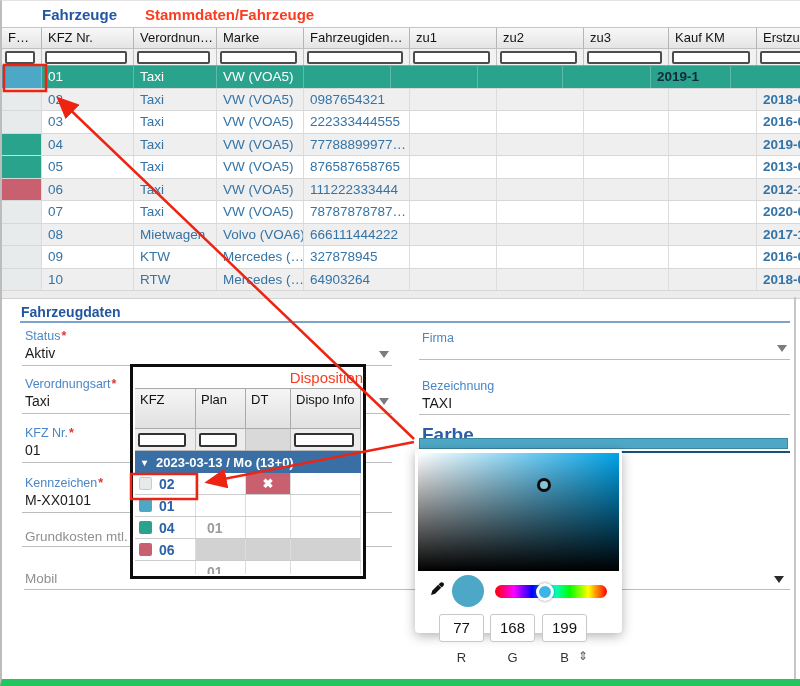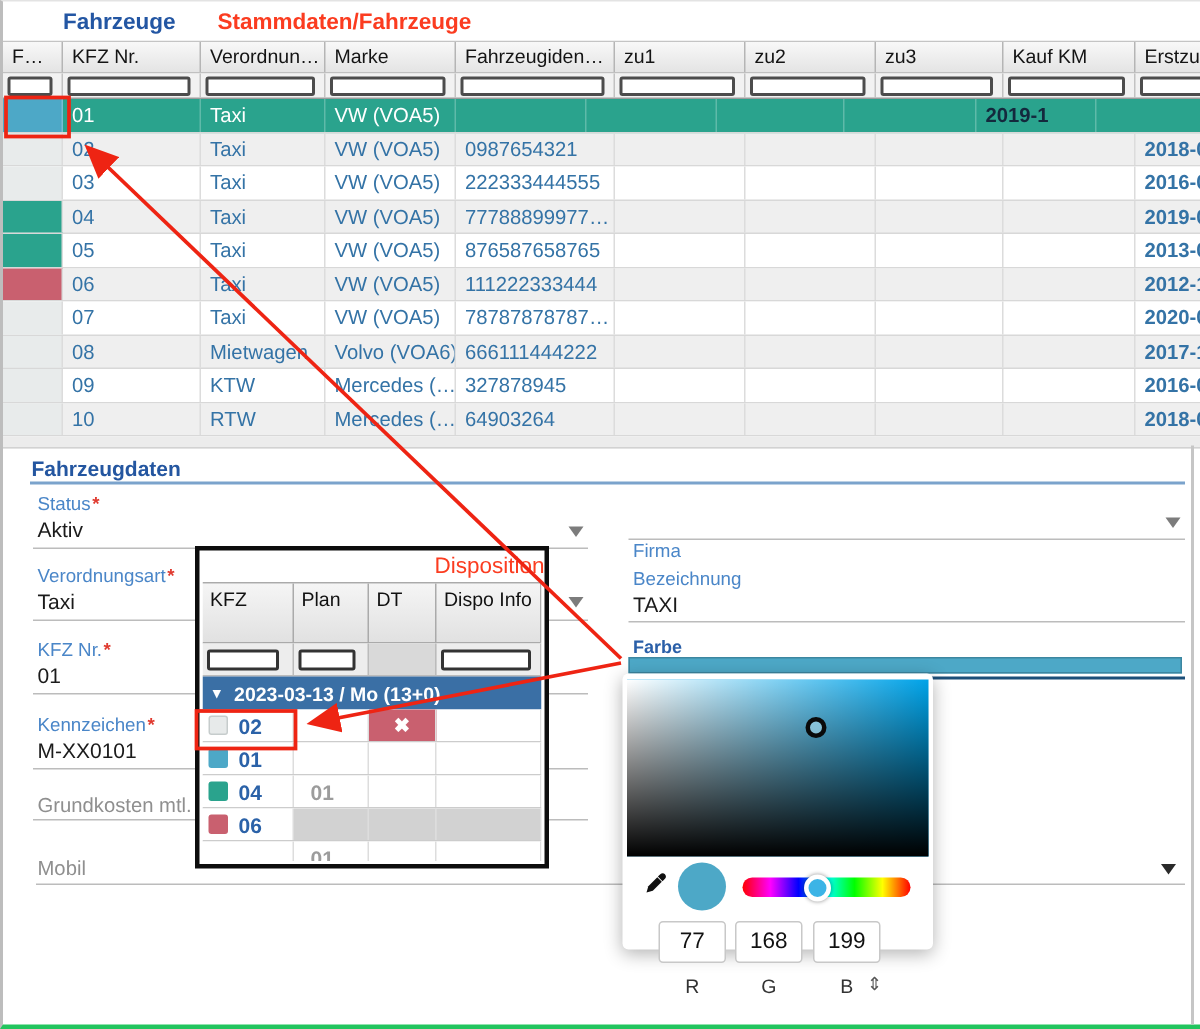--- a/index.html
+++ b/index.html
@@ -1,18 +1,18 @@
 <!DOCTYPE html>
 <html><head>
 <meta charset="utf-8">
 <style>
   * { margin:0; padding:0; box-sizing:border-box; font-family:"Liberation Sans", sans-serif; }
   html,body { background:#fff; }
   .page { position:relative; width:800px; height:686px; background:#fff; overflow:hidden;
-          border-left:2px solid #bdbdbd; border-top:1px solid #e3e3e3; border-bottom:3px solid #22c55e; }
+          border-left:2px solid #bdbdbd; border-top:1px solid #e3e3e3; border-bottom:7px solid #22c55e; }
 
   
   .titlebar { position:absolute; top:4px; left:0; right:0; height:21px; }
   .t-left  { position:absolute; left:40px; top:1px; font-size:15px; font-weight:bold; color:#2356a3; }
   .t-right { position:absolute; left:143px; top:1px; font-size:15px; font-weight:bold; color:#fb3c20; }
 
   
   .vtable { position:absolute; left:0; top:26px; width:798px; overflow:hidden; }
   .hrow, .frow, .trow { display:flex; width:835px; }
   .hrow { height:22px; background:linear-gradient(#f8f8f8,#e4e4e4); border-top:1px solid #c4c4c4; border-bottom:1px solid #c0c0c0; }
@@ -35,21 +35,21 @@
   .c8{width:88px;flex:none} .c9{width:80px;flex:none}
   .scroll-strip { position:absolute; left:0; top:290px; width:798px; height:8px; background:#ececec;
                   border-bottom:1px solid #d2d2d2; }
 
   
   .section-title { position:absolute; left:19px; top:303px; font-size:14px; font-weight:bold; color:#2456a0; }
   .section-underline { position:absolute; left:18px; top:320px; width:770px; height:2px; background:#7ba3cc; }
   .flabel { position:absolute; font-size:12.5px; color:#4a86c8; }
   .flabel .req { color:#e03a2f; font-weight:bold; margin-left:1px; }
   .flabel.gray { color:#8f8f8f; font-size:13.5px; }
-  .flabel.bold { font-weight:bold; color:#2a5fa8; font-size:12px; }
+  .flabel.bold { font-weight:bold; color:#2a5fa8; font-size:19px; }
   .fvalue { position:absolute; font-size:14px; color:#1b1b1b; }
   .uline  { position:absolute; height:1px; background:#bcbcbc; }
   .dd-arrow { position:absolute; width:0; height:0; border-left:5.5px solid transparent; border-right:5.5px solid transparent;
               border-top:7px solid #7c7c7c; }
   .dd-arrow.dark { border-top-color:#2a2a2a; }
   .farbe-swatch { position:absolute; left:417px; top:437px; width:369px; height:11px; border:1px solid #3c86a0; }
   .farbe-underline { position:absolute; left:417px; top:450px; width:371px; height:2px; background:#1c4f79; }
   .right-border { position:absolute; left:792px; top:296px; width:2px; height:390px; background:#c6c6c6; }
 
   
@@ -298,21 +298,21 @@
   <div class="fvalue" style="left:23px; top:491px;">M-XX0101</div>
   <div class="uline" style="left:20px; top:511px; width:370px;"></div>
 
   <div class="flabel gray" style="left:23px; top:528px;">Grundkosten mtl.</div>
   <div class="uline" style="left:20px; top:545px; width:370px;"></div>
 
   <div class="flabel gray" style="left:23px; top:570px;">Mobil</div>
   <div class="dd-arrow dark" style="left:772px; top:575px;"></div>
   <div class="uline" style="left:22px; top:588px; width:766px;"></div>
 
-  <div class="flabel" style="left:420px; top:330px;margin-top:29px;">Firma</div>
+  <div class="flabel" style="left:420px; top:330px;">Firma</div>
   <div class="dd-arrow" style="left:775px; top:344px;"></div>
   <div class="uline" style="left:417px; top:358px; width:371px;"></div>
 
   <div class="flabel" style="left:420px; top:378px;">Bezeichnung</div>
   <div class="fvalue" style="left:420px; top:394px;">TAXI</div>
   <div class="uline" style="left:417px; top:413px; width:371px;"></div>
 
   <div class="flabel bold" style="left:420px; top:423px;">Farbe</div>
   <div class="farbe-swatch" style="background: rgb(77, 168, 199);"></div>
   <div class="farbe-underline"></div>

